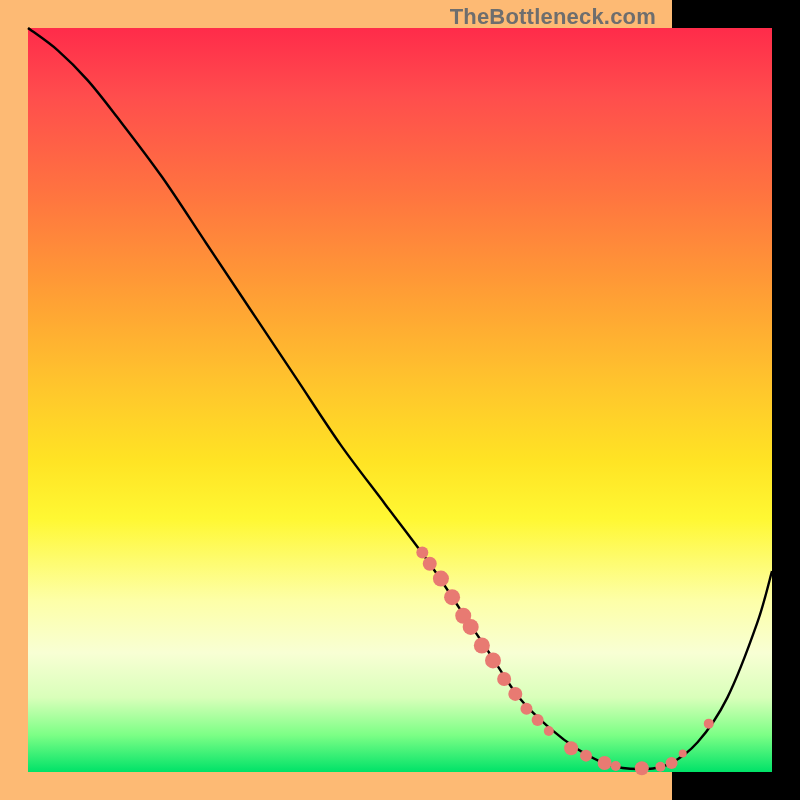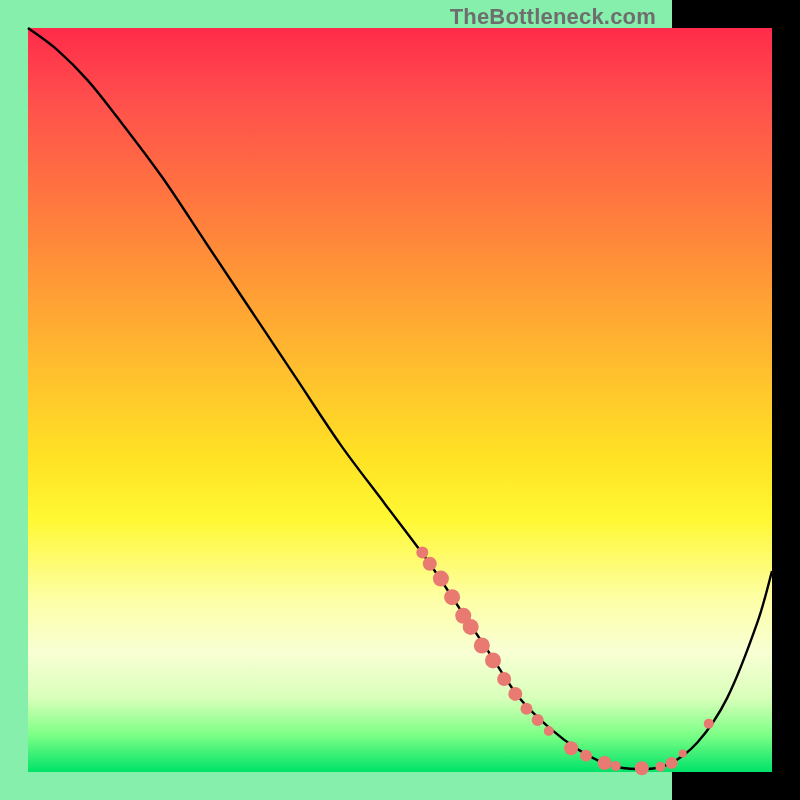--- a/index.html
+++ b/index.html
@@ -7,21 +7,21 @@
     padding: 0;
     width: 800px;
     height: 800px;
     background: #000000;
     overflow: hidden;
   }
   .container {
     position: relative;
     width: 672px;
     height: 800px;
-    background: #86efac;
+    background: #fdba74;
   }
   .watermark {
     position: absolute;
     top: 4px;
     right: 16px;
     font-family: Arial, Helvetica, sans-serif;
     font-size: 22px;
     font-weight: 600;
     color: #6e6e6e;
     letter-spacing: 0.2px;

